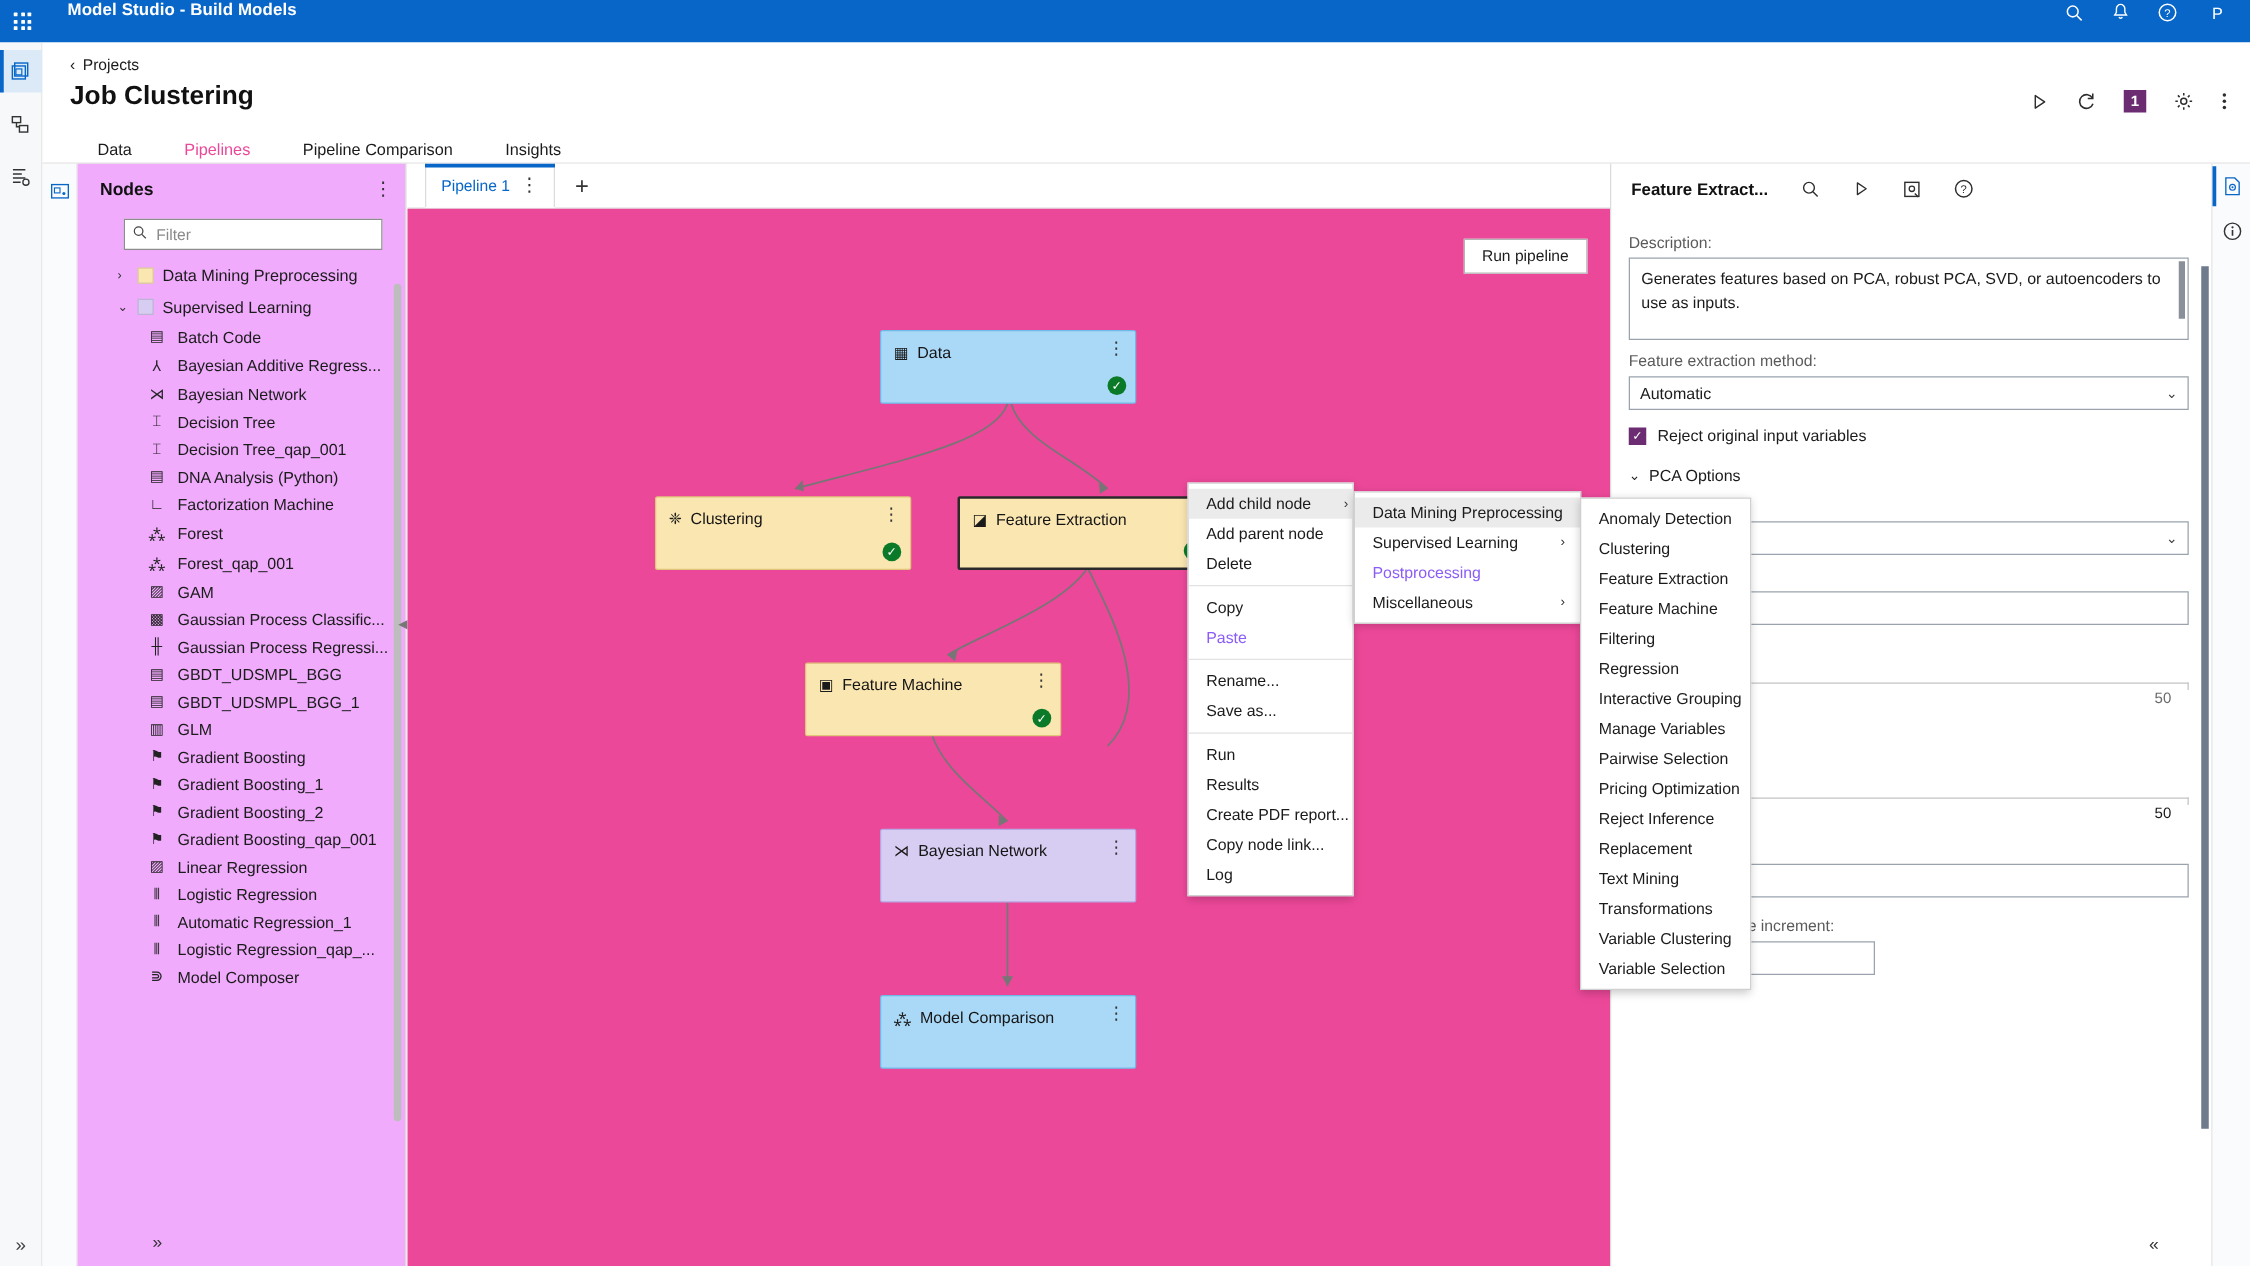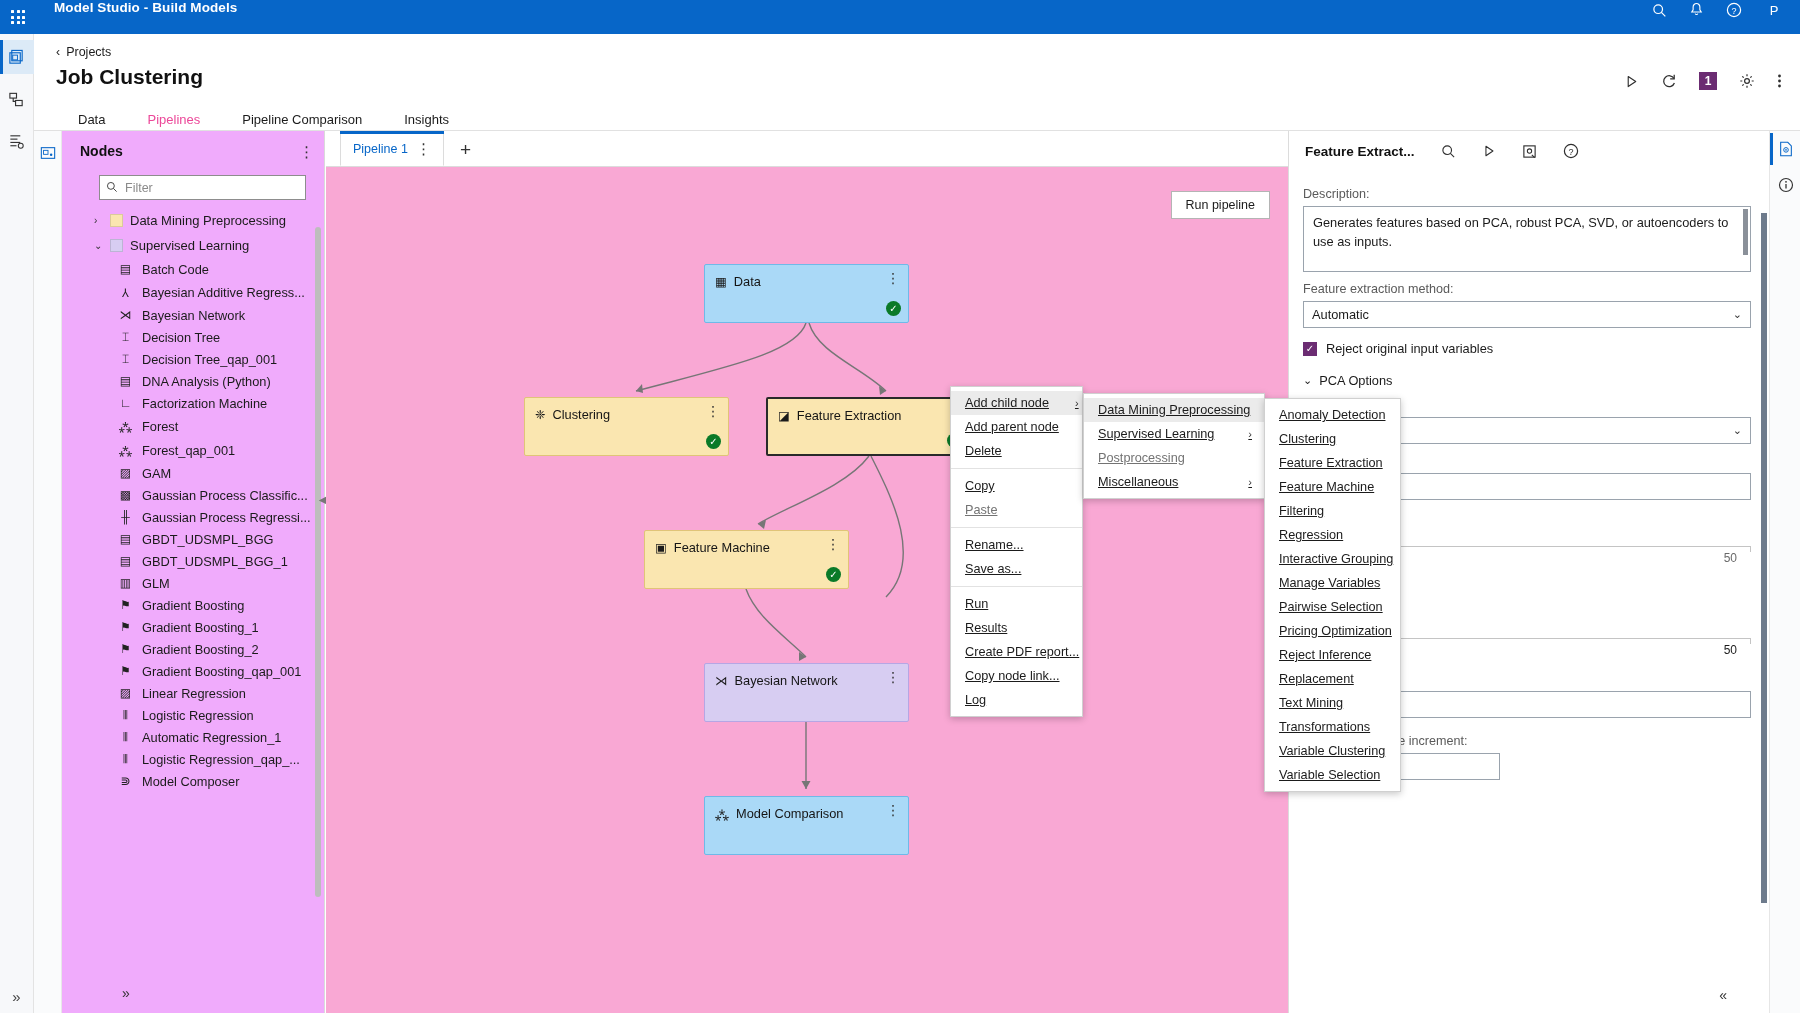--- a/index.html
+++ b/index.html
@@ -120,21 +120,21 @@
   
   .canvas-area { position: absolute; left: 326px; top: 131px; width: 962px; height: 882px; background: #fff; }
   .pipe-tabs { height: 36px; border-bottom: 1px solid #dcdcdc; display: flex; align-items: flex-end; padding-left: 14px; }
   .pipe-tab {
     border: 1px solid #dcdcdc; border-bottom: 1px solid #fff; background: #fff;
     height: 35px; display: flex; align-items: center; gap: 8px; padding: 0 12px;
     font-size: 12.5px; color: #0766c8; cursor: pointer; position: relative;
   }
   .pipe-tab::before { content: ""; position: absolute; left: -1px; right: -1px; top: -1px; height: 2.5px; background: #0766c8; }
   .tab-add { font-size: 19px; color: #333; margin-left: 16px; margin-bottom: 5px; cursor: pointer; }
-  .canvas { position: relative; width: 962px; height: 846px; background: #f9a8d4; overflow: hidden; }
+  .canvas { position: relative; width: 962px; height: 846px; background: #ec4899; overflow: hidden; }
   .run-pipeline {
     position: absolute; right: 18px; top: 24px; border: 1px solid #b4b4b4; background: #fff;
     font-size: 12.5px; color: #1b1b1b; padding: 6px 14px; cursor: pointer; font-family: inherit;
   }
   .node {
     position: absolute; width: 205px; height: 59px; border-radius: 2px;
     display: flex; align-items: flex-start; cursor: pointer;
   }
   .node .nlabel { font-size: 12.8px; color: #151515; padding: 9px 0 0 0; }
   .node .nicon { margin: 9px 7px 0 10px; font-size: 12.5px; }
@@ -149,24 +149,24 @@
   .node.selected { border: 2px solid #2a2a2a; }
   svg.links { position: absolute; left: 0; top: 0; width: 962px; height: 846px; pointer-events: none; }
 
   
   .menu {
     position: absolute; background: #fff; border: 1px solid #d0d0d0;
     box-shadow: 0 2px 7px rgba(0,0,0,.22); padding: 4px 0; z-index: 60;
   }
   .mi {
     height: 24px; display: flex; align-items: center; padding: 0 12px 0 14px;
-    font-size: 12.7px; color: #1b1b1b; cursor: pointer; white-space: nowrap; text-decoration: underline;
+    font-size: 12.7px; color: #1b1b1b; cursor: pointer; white-space: nowrap;
   }
   .mi.hl { background: #ebebeb; }
-  .mi.disabled { color: #737373; cursor: default; }
+  .mi.disabled { color: #8b5cf6; cursor: default; }
   .mi .arrow { margin-left: auto; font-size: 11px; color: #333; padding-left: 26px; }
   .msep { height: 1px; background: #e2e2e2; margin: 5px 0; }
 
   
   .props {
     position: absolute; left: 1288px; top: 131px; width: 481px; height: 882px;
     background: #fff; border-left: 1px solid #dcdcdc;
   }
   .props-head { height: 40px; display: flex; align-items: center; gap: 26px; padding: 0 14px 0 16px; }
   .props-title { font-size: 13.5px; font-weight: bold; color: #111; }

